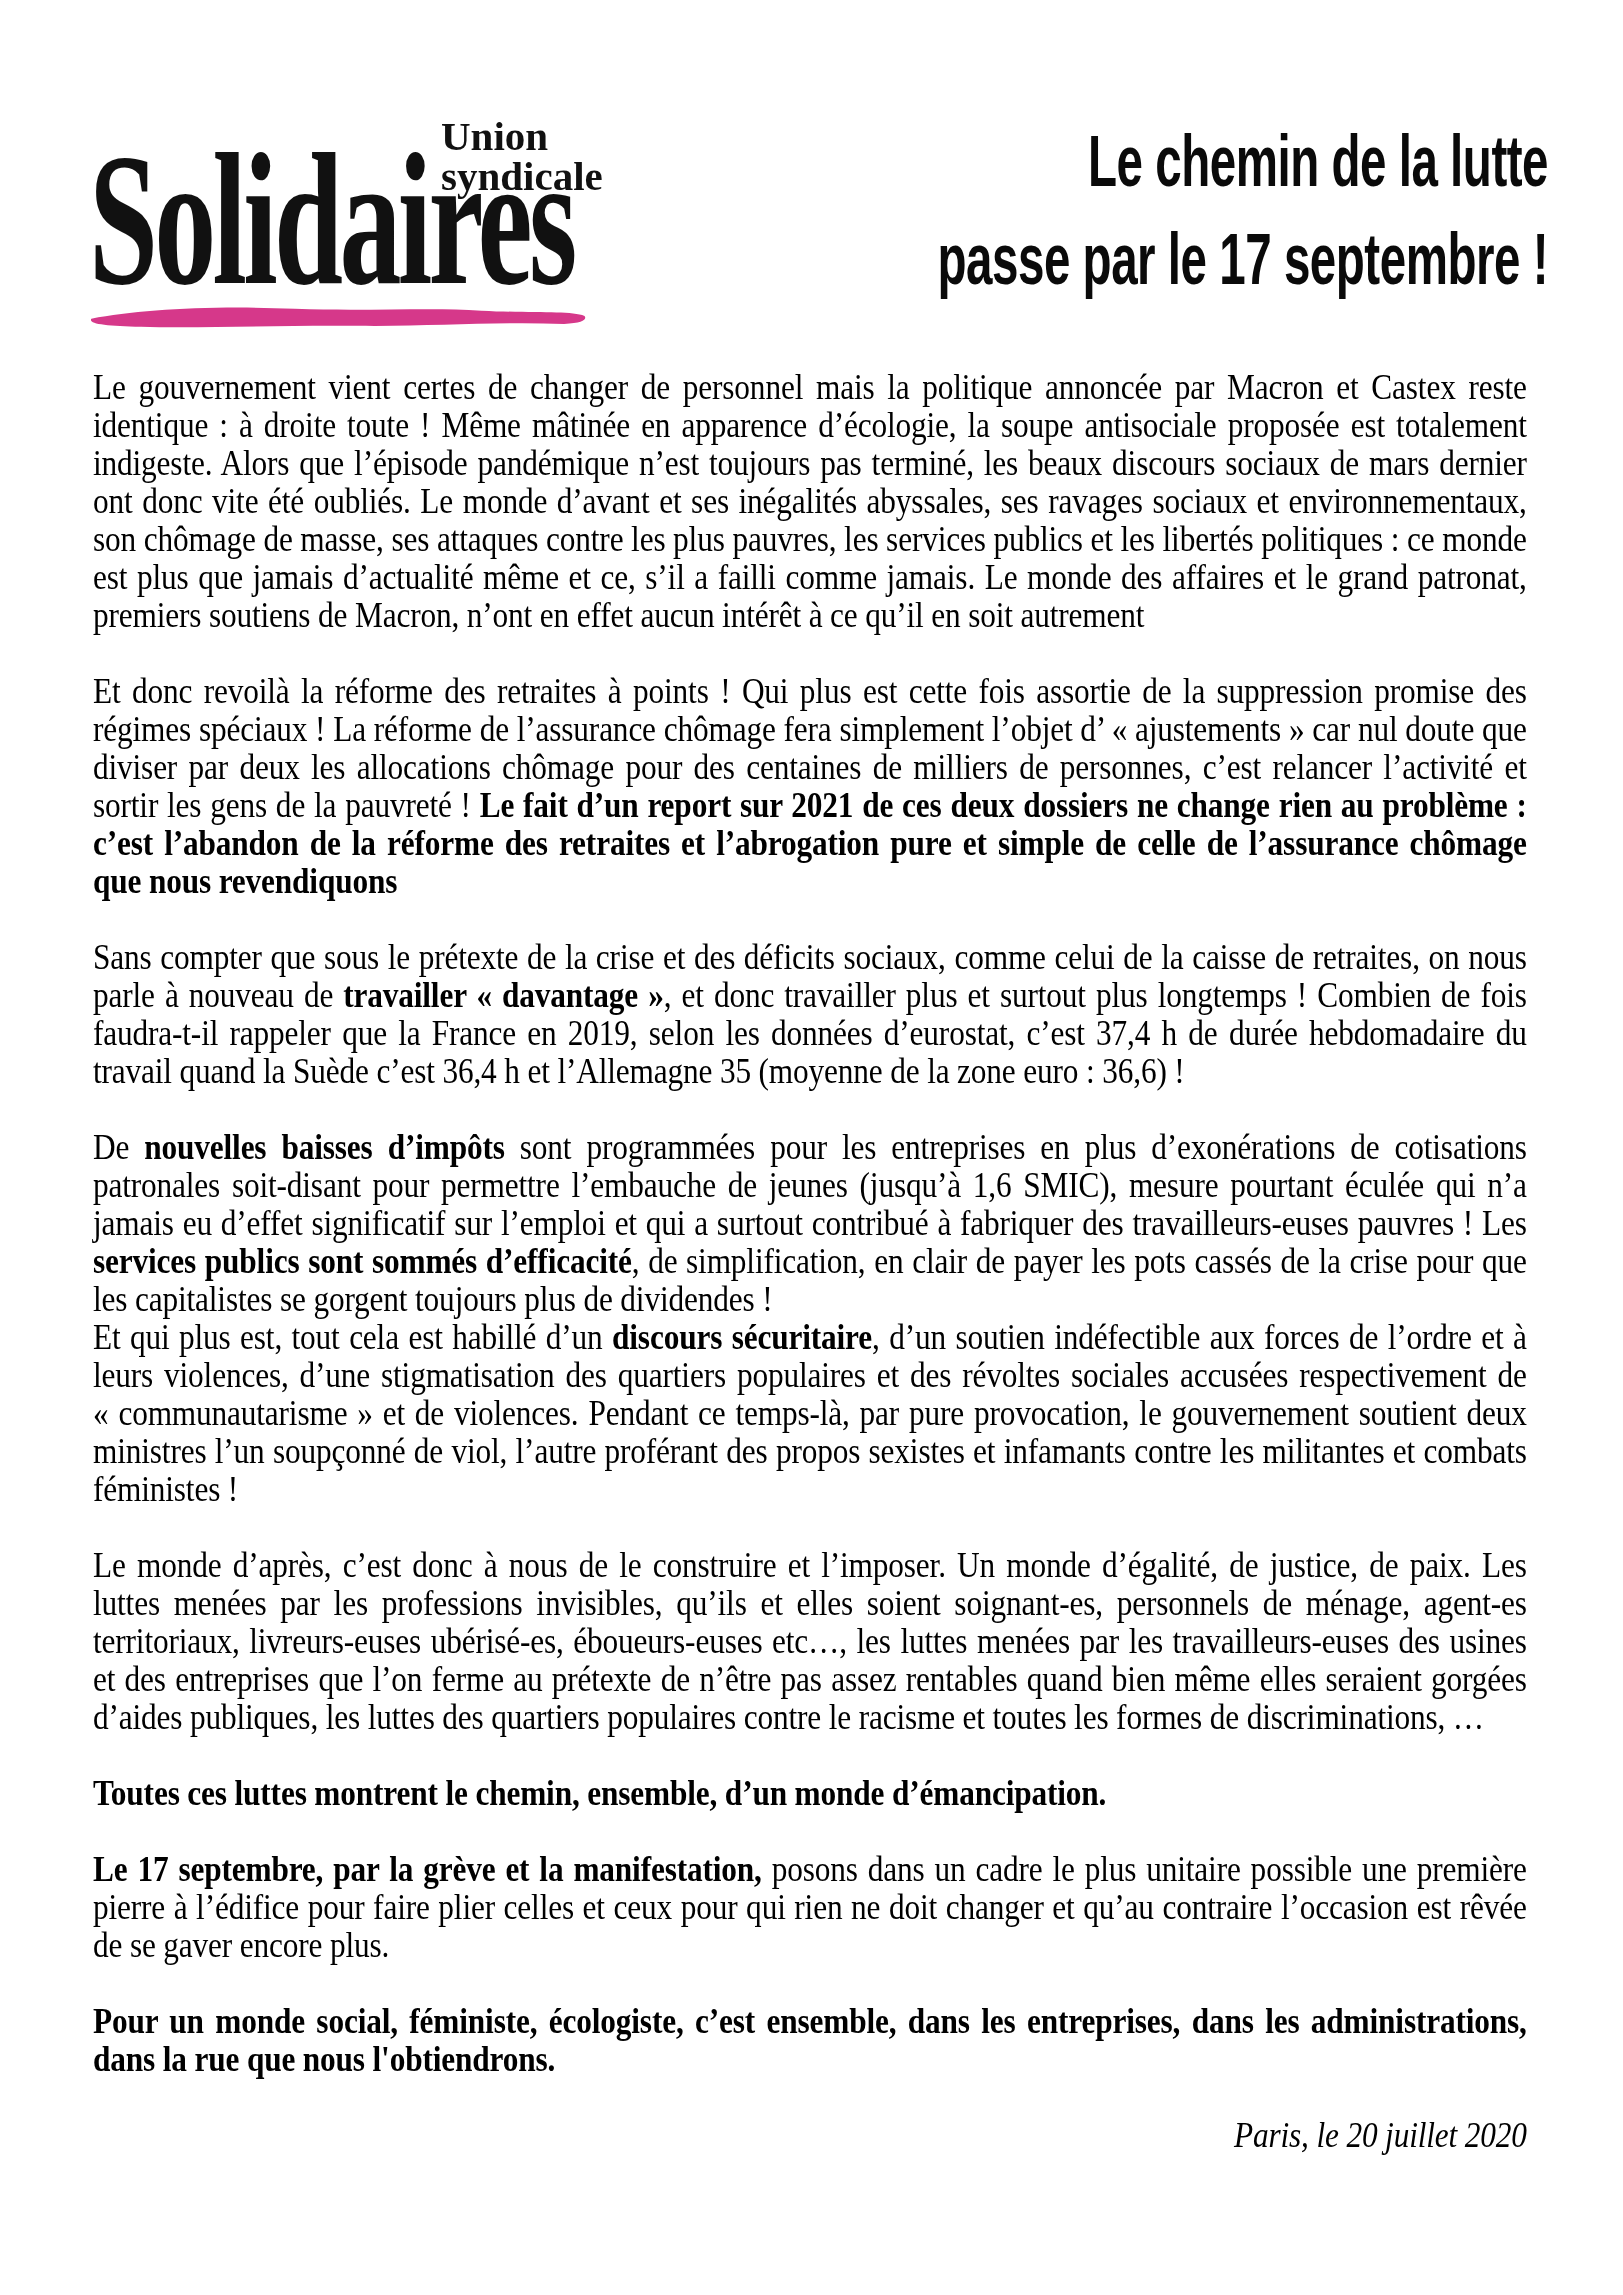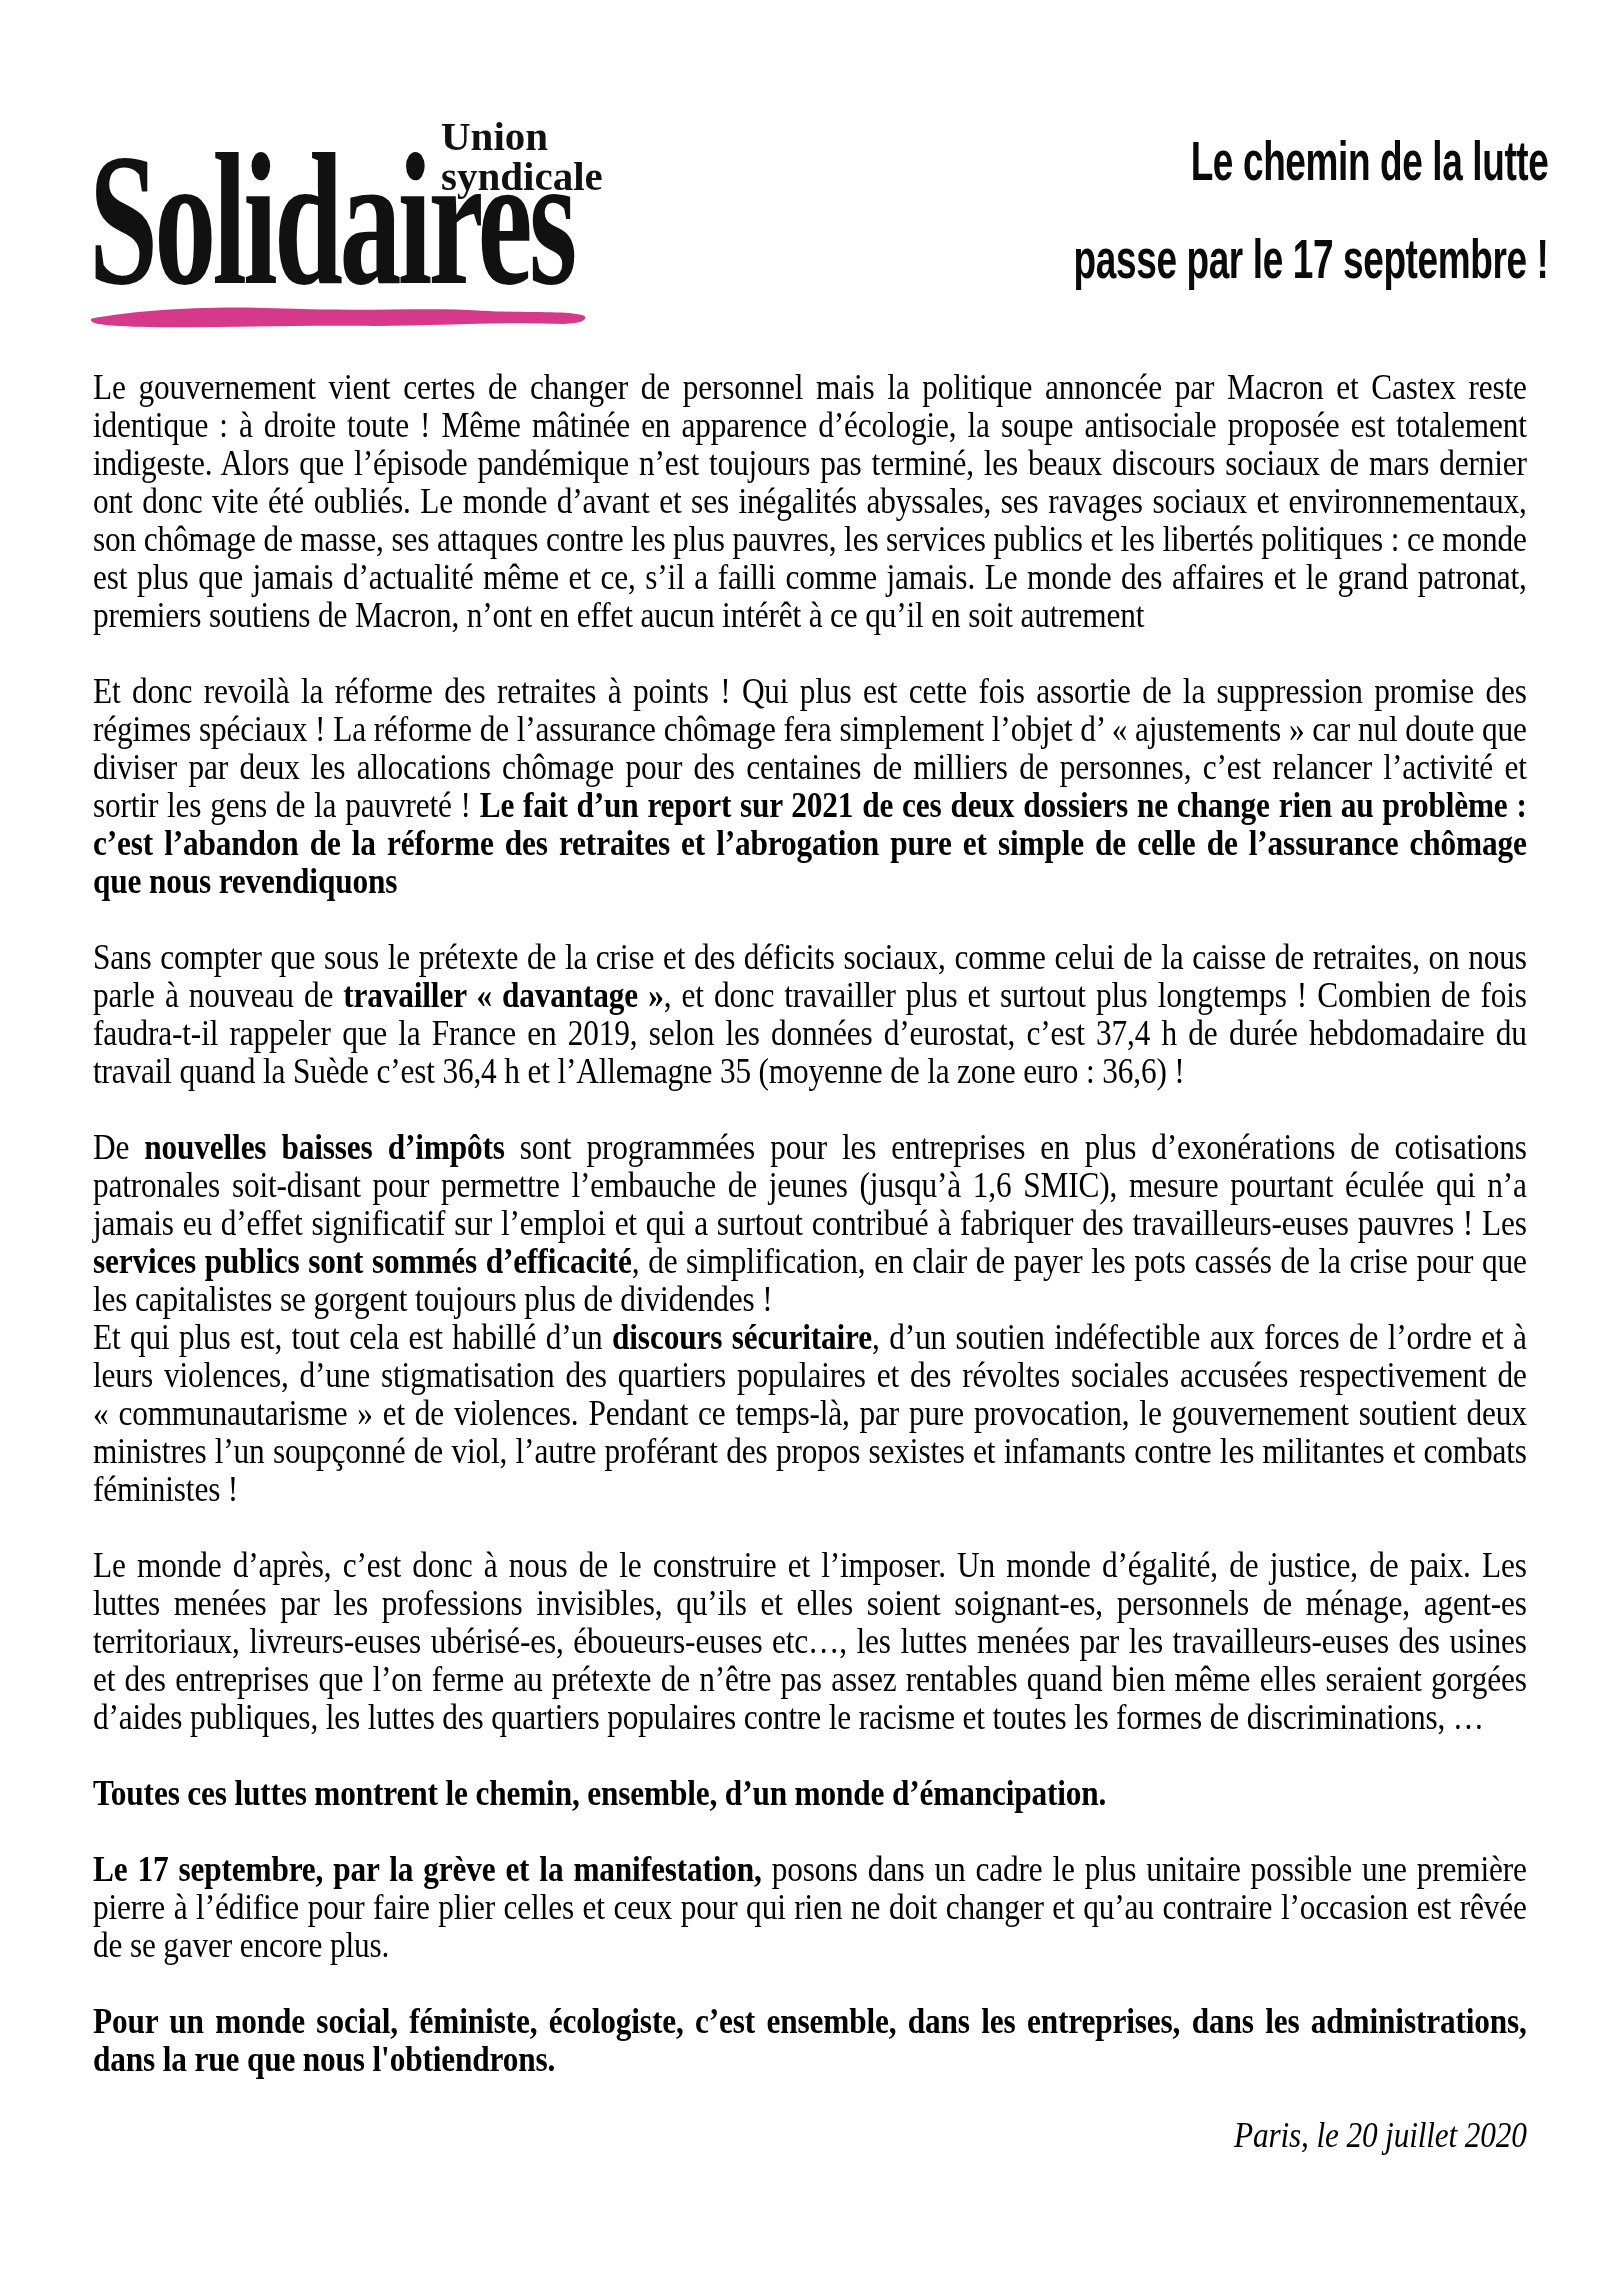--- a/index.html
+++ b/index.html
@@ -61,21 +61,21 @@
   }
 
   
   .title {
     position: absolute;
     top: 112px;
     right: 75px;
     text-align: right;
     font-family: "Liberation Sans", sans-serif;
     font-weight: 700;
-    font-size: 56px;
+    font-size: 72px;
     line-height: 98px;
     letter-spacing: -0.01em;
     color: #0a0a0a;
   }
   .title-line {
     transform: scaleX(0.66);
     transform-origin: 100% 50%;
     white-space: nowrap;
   }
 

